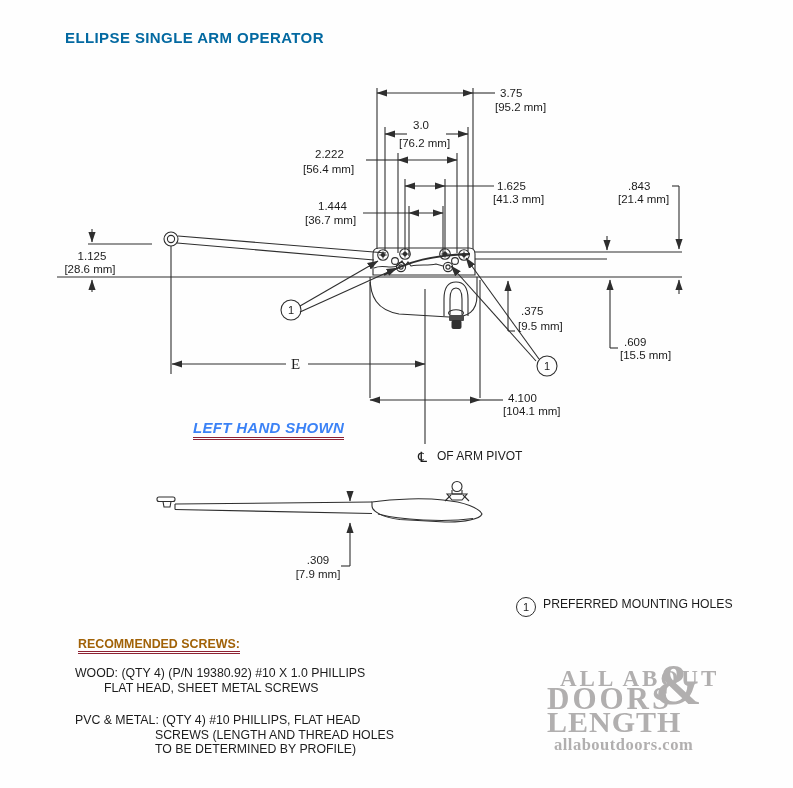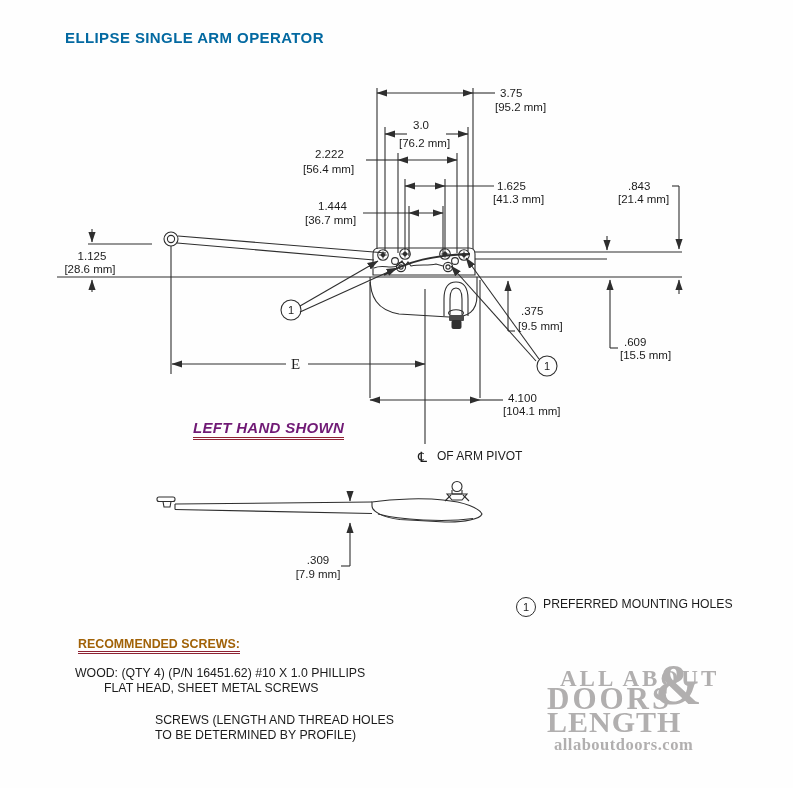--- a/index.html
+++ b/index.html
@@ -4,21 +4,21 @@
 <style>
   html,body{margin:0;padding:0;background:#ffffff;}
   .page{position:relative;width:793px;height:788px;background:#fefefe;overflow:hidden;
         font-family:"Liberation Sans",sans-serif;color:#1c1c1c;}
   .abs{position:absolute;}
   .title{left:65px;top:29px;font-size:15px;font-weight:700;letter-spacing:.4px;color:#0369a1;}
   svg text{font-family:"Liberation Sans",sans-serif;font-size:11.5px;fill:#1c1c1c;}
   svg text.serif{font-family:"Liberation Serif",serif;font-size:15px;}
   svg text.cl{font-family:"DejaVu Sans",sans-serif;font-size:14px;}
   svg text.small{font-size:12px;}
-  .lefthand{left:193px;top:419px;color:#701a75;font-style:italic;font-weight:700;
+  .lefthand{left:193px;top:419px;color:#3b82f6;font-style:italic;font-weight:700;
             font-size:15px;letter-spacing:.3px;border-bottom:3px double #8e2233;padding-bottom:1px;}
   .legend{left:516px;top:597px;display:flex;gap:7px;align-items:flex-start;}
   .legend .num{width:18px;height:18px;border:1.4px solid #2e2e2e;border-radius:50%;
                font-size:11px;display:flex;align-items:center;justify-content:center;flex:0 0 auto;}
   .legend .txt{font-size:12.2px;line-height:15px;}
   .screwhead{left:78px;top:637px;color:#a16207;font-weight:700;font-size:12.4px;
              border-bottom:3px double #8e2233;padding-bottom:0px;}
   .screws{left:75px;top:666px;font-size:12.3px;line-height:14.6px;}
   .screws .ind1{margin-left:29px;}
   .screws .gap{height:18px;}
@@ -240,23 +240,24 @@
   <div class="abs legend">
     <div class="num">1</div>
     <div class="txt">
       <div>PREFERRED MOUNTING HOLES</div>
     </div>
   </div>
 
   <div class="abs screwhead">RECOMMENDED SCREWS:</div>
 
   <div class="abs screws">
-    <div>WOOD: (QTY 4) (P/N 16451.62) #10 X 1.0 PHILLIPS</div>
+    <div>WOOD: (QTY 4) (P/N 19380.92) #10 X 1.0 PHILLIPS</div>
     <div class="ind1">FLAT HEAD, SHEET METAL SCREWS</div>
     <div class="gap"></div>
+    <div>PVC &amp; METAL: (QTY 4) #10 PHILLIPS, FLAT HEAD</div>
     <div class="ind2">SCREWS (LENGTH AND THREAD HOLES</div>
     <div class="ind2">TO BE DETERMINED BY PROFILE)</div>
   </div>
 
   <div class="abs logo">
     <div class="l1">ALL ABOUT</div>
     <div class="amp">&amp;</div>
     <div class="l2">DOORS</div>
     <div class="l3">LENGTH</div>
     <div class="url">allaboutdoors.com</div>

